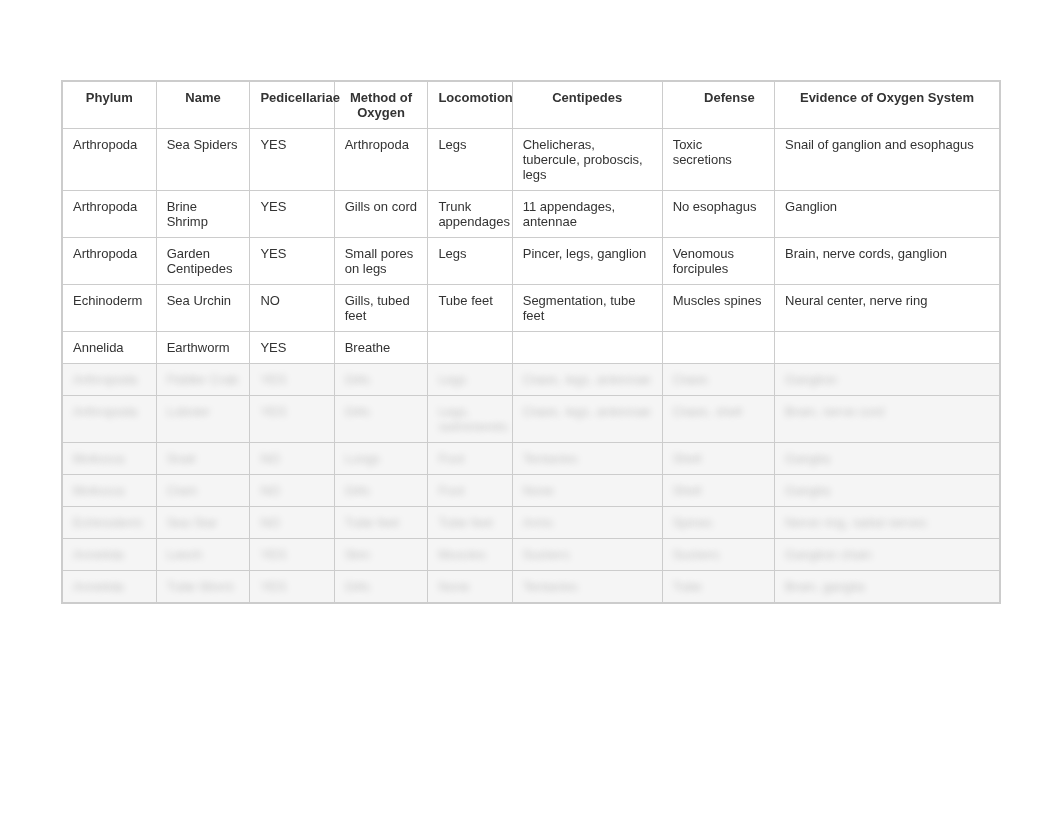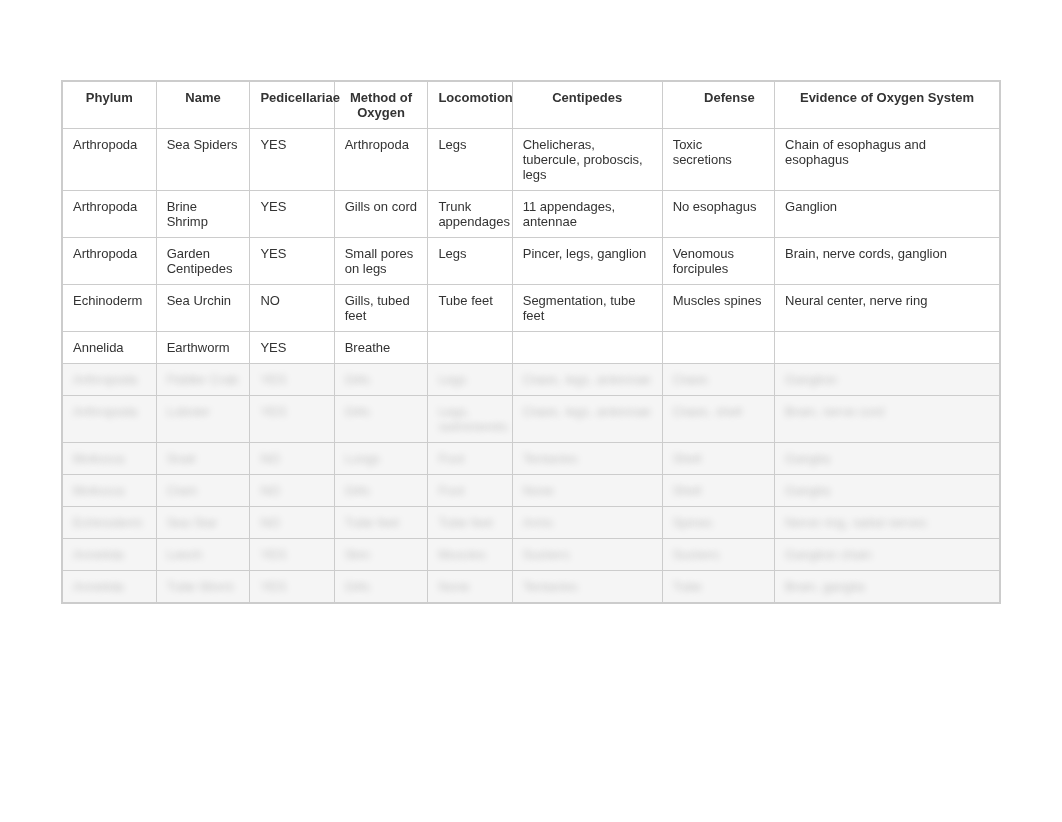--- a/index.html
+++ b/index.html
@@ -73,21 +73,21 @@
     </thead>
     <tbody id="table-body">
     <tr>
           <td>Arthropoda</td>
           <td>Sea Spiders</td>
           <td>YES</td>
           <td>Arthropoda</td>
           <td>Legs</td>
           <td>Chelicheras, tubercule, proboscis, legs</td>
           <td>Toxic secretions</td>
-          <td>Chain of esophagus and esophagus</td>
+          <td>Snail of ganglion and esophagus</td>
         </tr>
         <tr>
           <td>Arthropoda</td>
           <td>Brine Shrimp</td>
           <td>YES</td>
           <td>Gills on cord</td>
           <td>Trunk appendages</td>
           <td>11 appendages, antennae</td>
           <td>No esophagus</td>
           <td>Ganglion</td>

